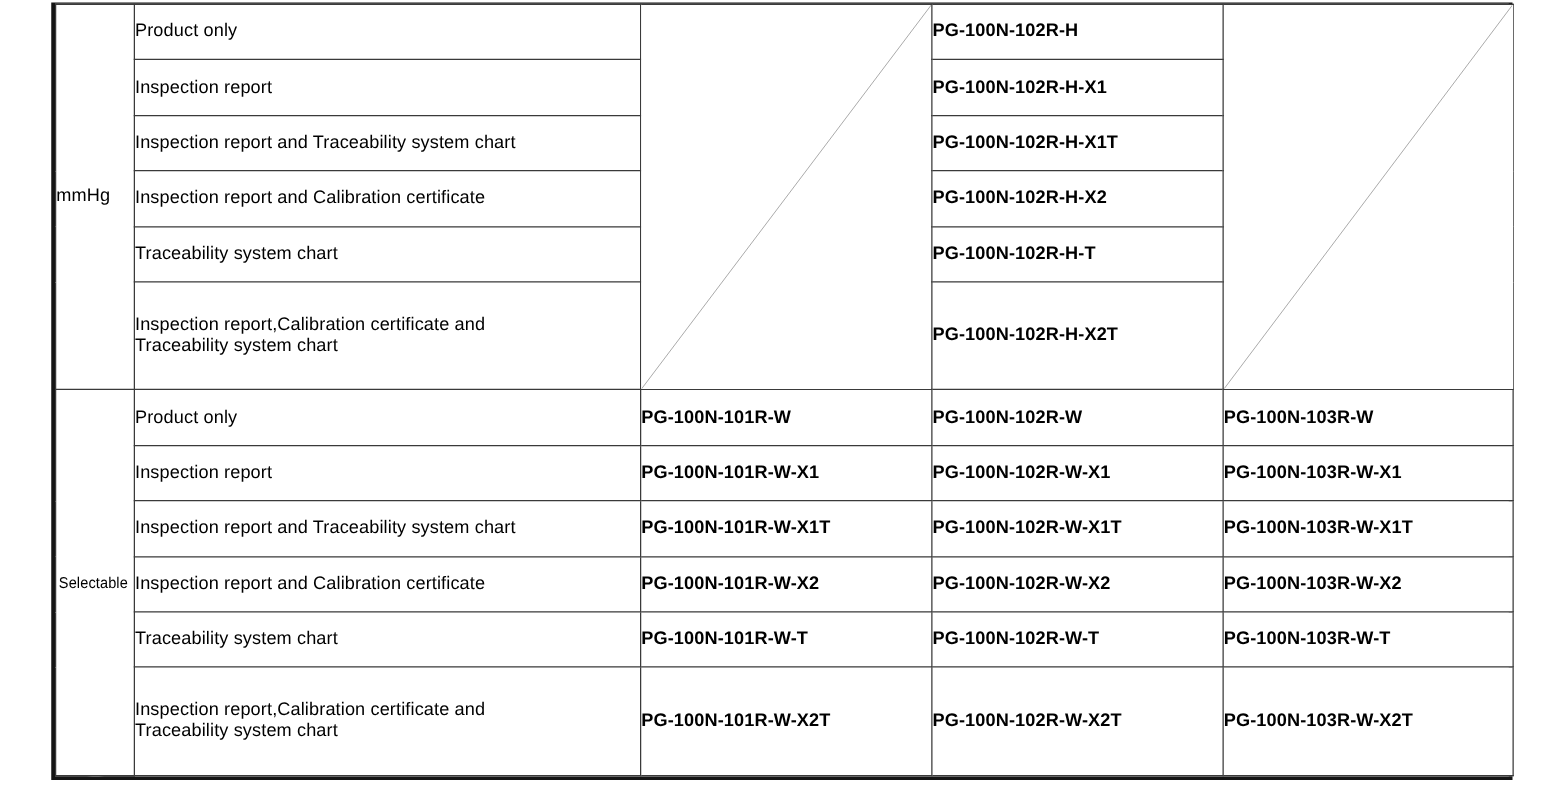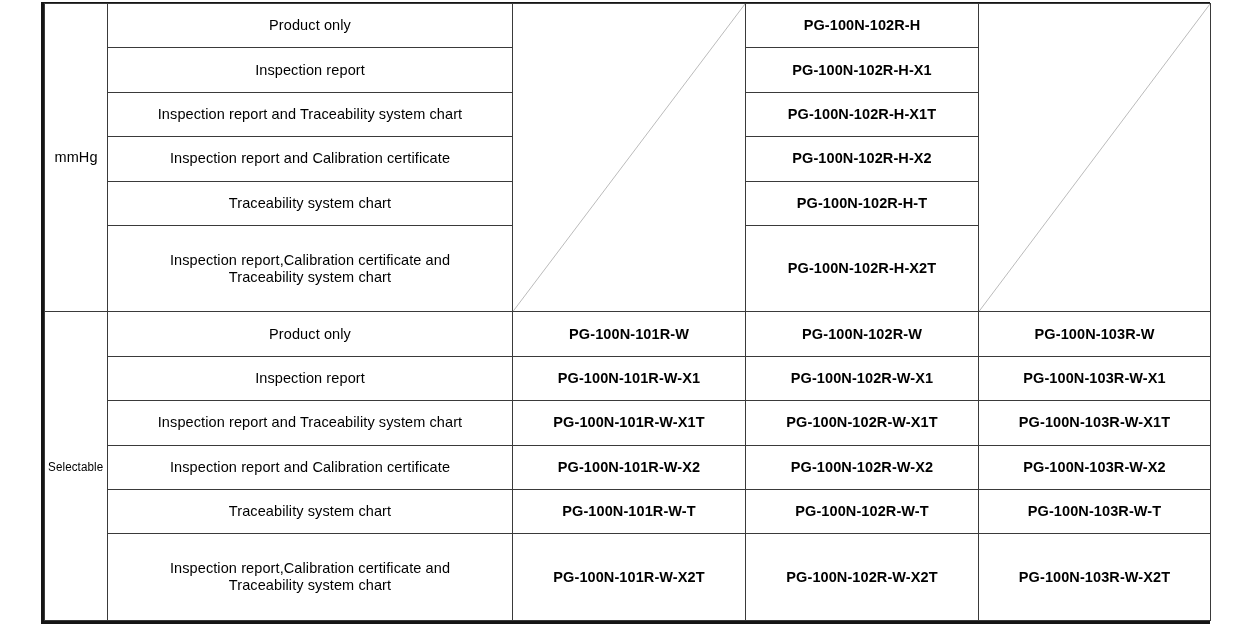--- a/index.html
+++ b/index.html
@@ -7,21 +7,21 @@
        font-family:"Liberation Sans","DejaVu Sans",sans-serif;color:#000;}
 
   #tablewrap{position:absolute;left:41px;top:2px;width:1169px;height:622px;
              box-sizing:border-box;
              border-left:3px solid #151515;
              border-right:3px solid #151515;
              border-top:1.5px solid #151515;
              border-bottom:3px solid #151515;}
 
   table.spec{border-collapse:collapse;width:100%;height:100%;table-layout:fixed;}
-  table.spec td{border:1px solid #3a3a3a;padding:0;text-align:center;vertical-align:middle;
+  table.spec td{border:1px solid #3a3a3a;padding:0;text-align:left;vertical-align:middle;
                 background:#ffffff;font-size:14.5px;line-height:1.18;letter-spacing:.1px;}
 
   col.c-unit{width:63px;}
   col.c-desc{width:405px;}
   col.c-p1{width:233px;}
   col.c-p2{width:233px;}
   col.c-p3{width:232px;}
 
   td.unit{background:#e1e9f5;font-size:15px;border-left:none;border-radius:29px;}
   td.unit.small span{font-size:12.5px;display:inline-block;transform:scaleX(.93);}

